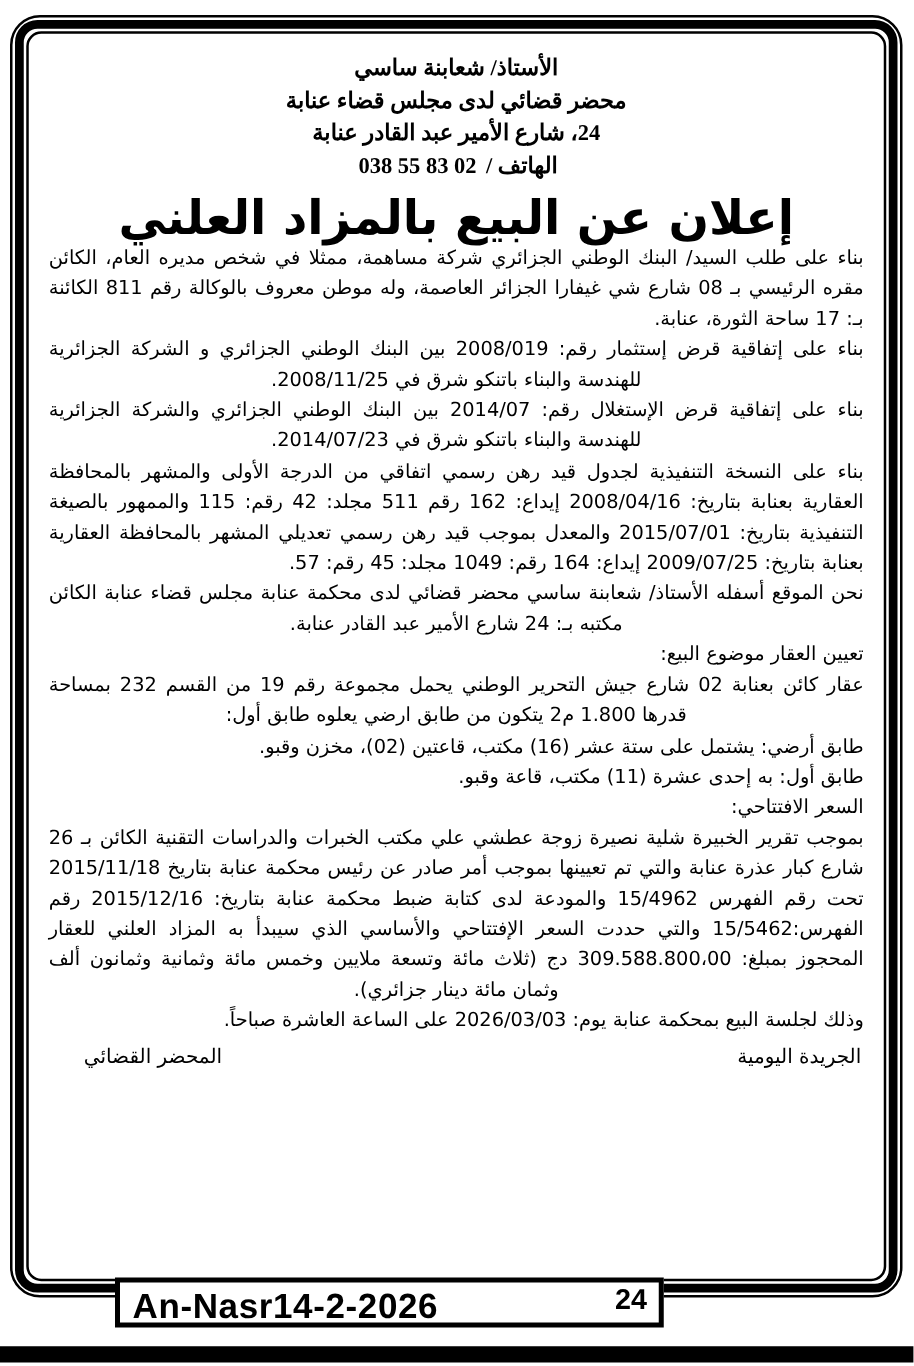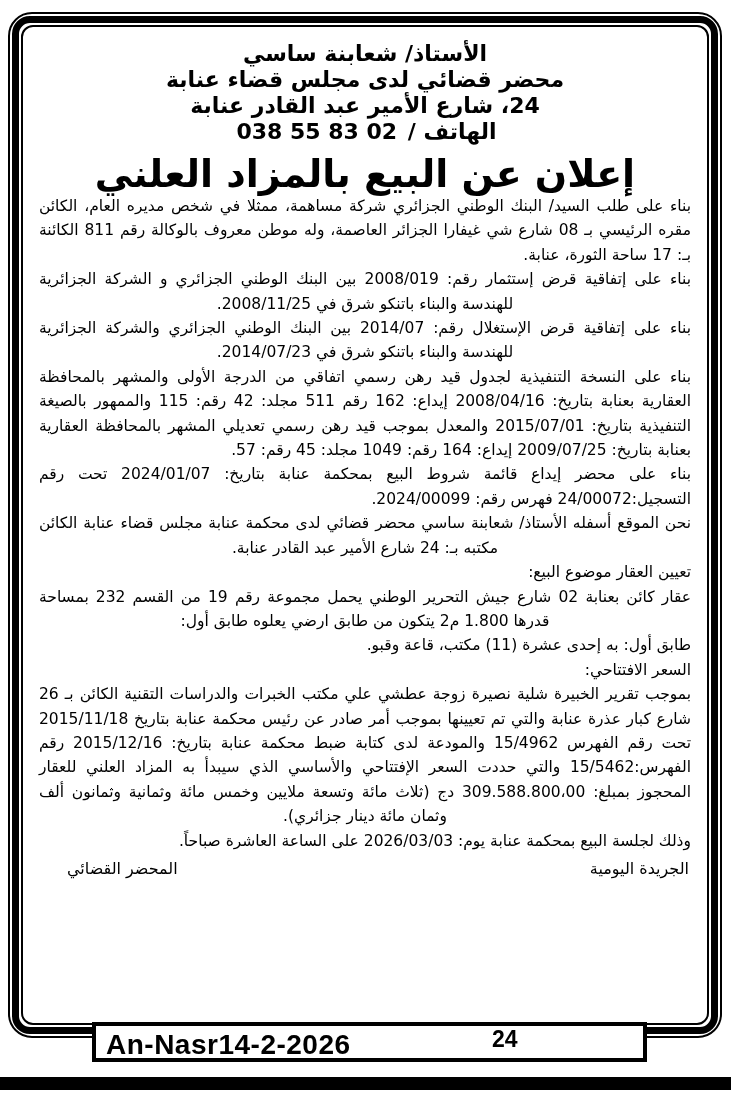--- a/index.html
+++ b/index.html
@@ -29,22 +29,22 @@
   .frame-c {
     box-sizing:border-box; height:100%;
     border:2px solid #000;
     border-radius:12px;
     padding:10px 16px 0;
     overflow:hidden;
     direction:rtl;
   }
   .hdr { margin-top:4px; }
   .h-line {
-    font-weight:bold; font-size:22px; line-height:26px;
-    text-align:center; white-space:nowrap;
+    font-weight:bold; font-size:18px; line-height:26px;
+    text-align:center; white-space:nowrap;font-family:Liberation Serif, serif;
   }
   .h-line .num { margin:0 3px; }
   .doc-title {
     font-weight:bold; font-size:38px; line-height:40px;
     text-align:center; margin-top:9px;
   }
   .doc-subtitle {
     font-weight:bold; font-size:17px; line-height:24px;
     text-align:center; margin:5px 0 3px;
   }
@@ -56,21 +56,21 @@
     text-align-last:right;
   }
   .bodytext p.cl { text-align-last:center; }
   .sig-row {
     display:flex; justify-content:space-between;
     font-size:16px; line-height:26px; margin-top:3px;
     padding-inline:2px 28px;
   }
   .footer-box {
     position:absolute; left:92px; top:1022px;
-    width:555px; height:40px;
+    width:439px; height:40px;
     box-sizing:border-box;
     background:#fff;
     border:4px solid #000;
     direction:ltr;
   }
   .pub-date {
     position:absolute; left:10px; top:4px;
     font-family:"Liberation Sans", sans-serif;
     font-weight:bold; font-size:28px; line-height:30px;
     letter-spacing:0.5px; white-space:nowrap;
@@ -105,24 +105,24 @@
           </div>
         </div>
 
         <div class="doc-title">إعلان عن البيع بالمزاد العلني</div>
 
         <div class="bodytext">
           <p>بناء على طلب السيد/ البنك الوطني الجزائري شركة مساهمة، ممثلا في شخص مديره العام، الكائن مقره الرئيسي بـ 08 شارع شي غيفارا الجزائر العاصمة، وله موطن معروف بالوكالة رقم 811 الكائنة بـ: 17 ساحة الثورة، عنابة.</p>
           <p class="cl">بناء على إتفاقية قرض إستثمار رقم: 2008/019 بين البنك الوطني الجزائري و الشركة الجزائرية للهندسة والبناء باتنكو شرق في 2008/11/25.</p>
           <p class="cl">بناء على إتفاقية قرض الإستغلال رقم: 2014/07 بين البنك الوطني الجزائري والشركة الجزائرية للهندسة والبناء باتنكو شرق في 2014/07/23.</p>
           <p>بناء على النسخة التنفيذية لجدول قيد رهن رسمي اتفاقي من الدرجة الأولى والمشهر بالمحافظة العقارية بعنابة بتاريخ: 2008/04/16 إيداع: 162 رقم 511 مجلد: 42 رقم: 115 والممهور بالصيغة التنفيذية بتاريخ: 2015/07/01 والمعدل بموجب قيد رهن رسمي تعديلي المشهر بالمحافظة العقارية بعنابة بتاريخ: 2009/07/25 إيداع: 164 رقم: 1049 مجلد: 45 رقم: 57.</p>
-          <p>بناء على محضر إيداع قائمة شروط البيع بمحكمة عنابة بتاريخ: 2024/01/07 تحت رقم التسجيل:24/00072 فهرس رقم: 2024/00099.</p>
           <p class="cl">نحن الموقع أسفله الأستاذ/ شعابنة ساسي محضر قضائي لدى محكمة عنابة مجلس قضاء عنابة الكائن مكتبه بـ: 24 شارع الأمير عبد القادر عنابة.</p>
           <p>تعيين العقار موضوع البيع:</p>
           <p class="cl">عقار كائن بعنابة 02 شارع جيش التحرير الوطني يحمل مجموعة رقم 19 من القسم 232 بمساحة قدرها 1.800 م2 يتكون من طابق ارضي يعلوه طابق أول:</p>
+          <p>طابق أرضي: يشتمل على ستة عشر (16) مكتب، قاعتين (02)، مخزن وقبو.</p>
           <p>طابق أول: به إحدى عشرة (11) مكتب، قاعة وقبو.</p>
           <p>السعر الافتتاحي:</p>
           <p class="cl">بموجب تقرير الخبيرة شلية نصيرة زوجة عطشي علي مكتب الخبرات والدراسات التقنية الكائن بـ 26 شارع كبار عذرة عنابة والتي تم تعيينها بموجب أمر صادر عن رئيس محكمة عنابة بتاريخ 2015/11/18 تحت رقم الفهرس 15/4962 والمودعة لدى كتابة ضبط محكمة عنابة بتاريخ: 2015/12/16 رقم الفهرس:15/5462 والتي حددت السعر الإفتتاحي والأساسي الذي سيبدأ به المزاد العلني للعقار المحجوز بمبلغ: 309.588.800،00 دج (ثلاث مائة وتسعة ملايين وخمس مائة وثمانية وثمانون ألف وثمان مائة دينار جزائري).</p>
           <p>وذلك لجلسة البيع بمحكمة عنابة يوم: 2026/03/03 على الساعة العاشرة صباحاً.</p>
         </div>
 
         <div class="sig-row">
           <span>الجريدة اليومية</span>
           <span>المحضر القضائي</span>
         </div>

